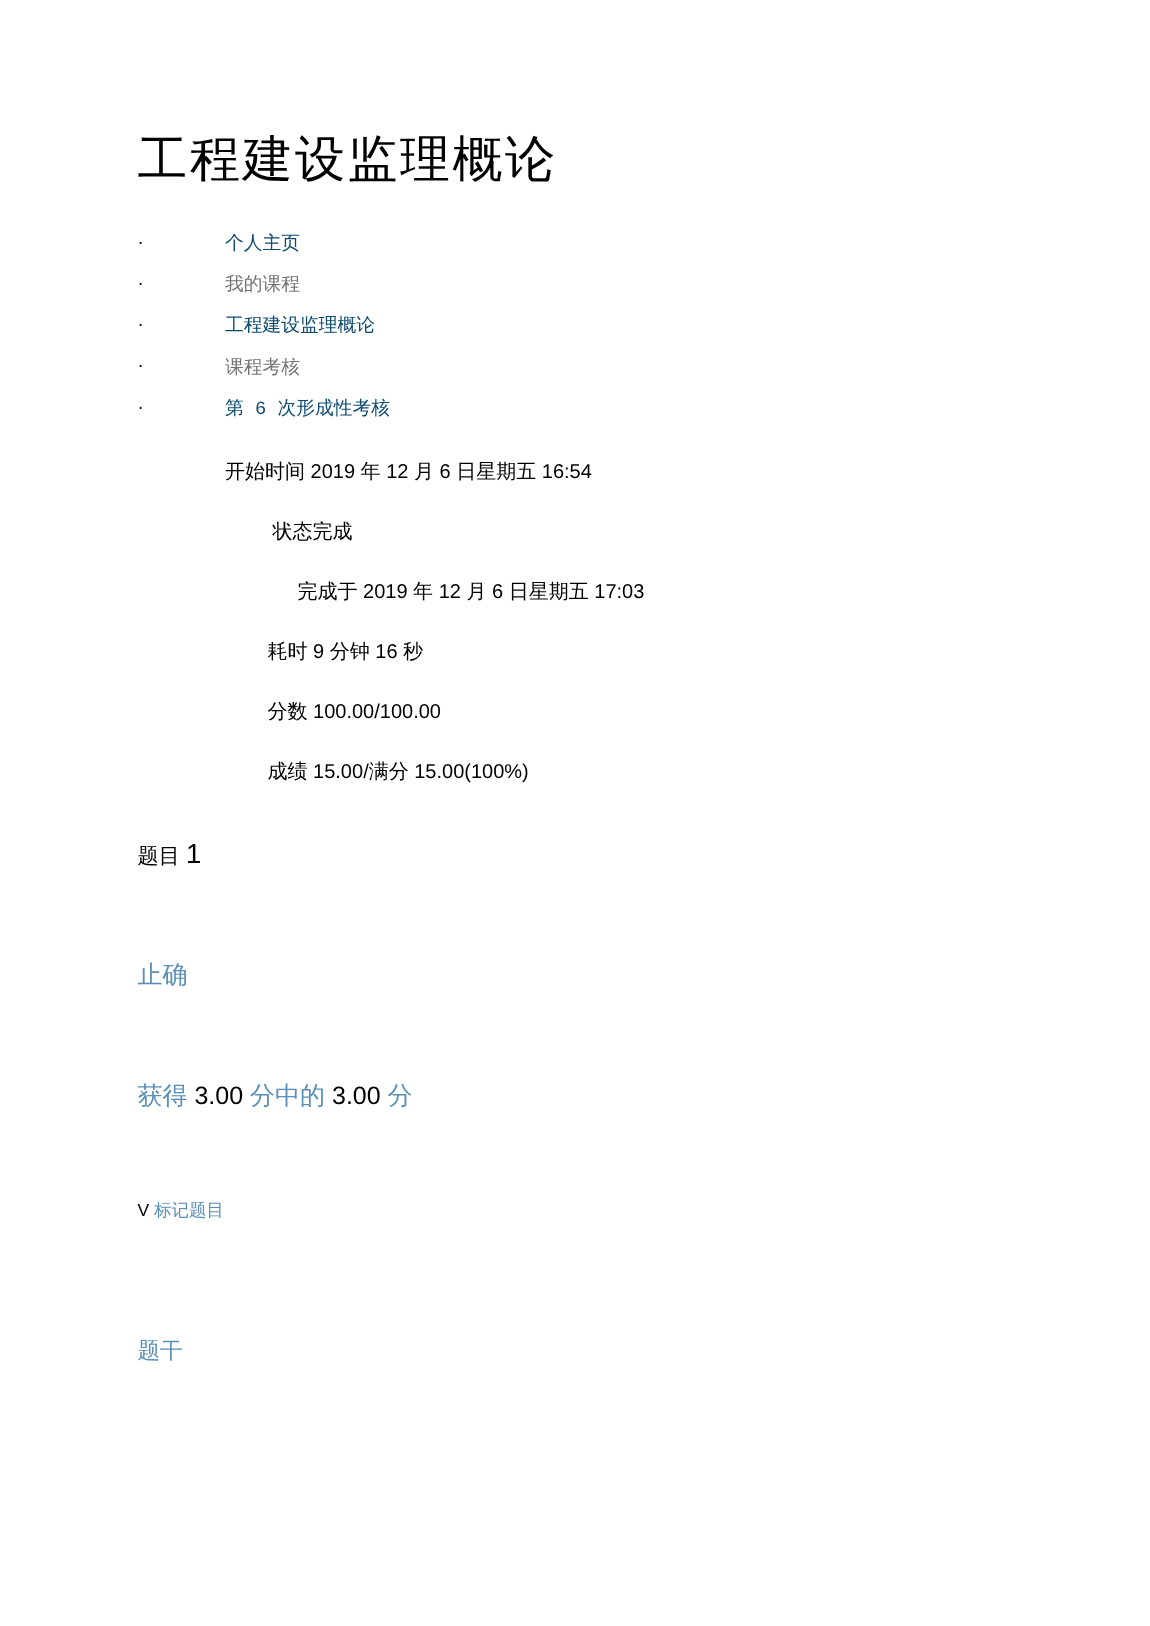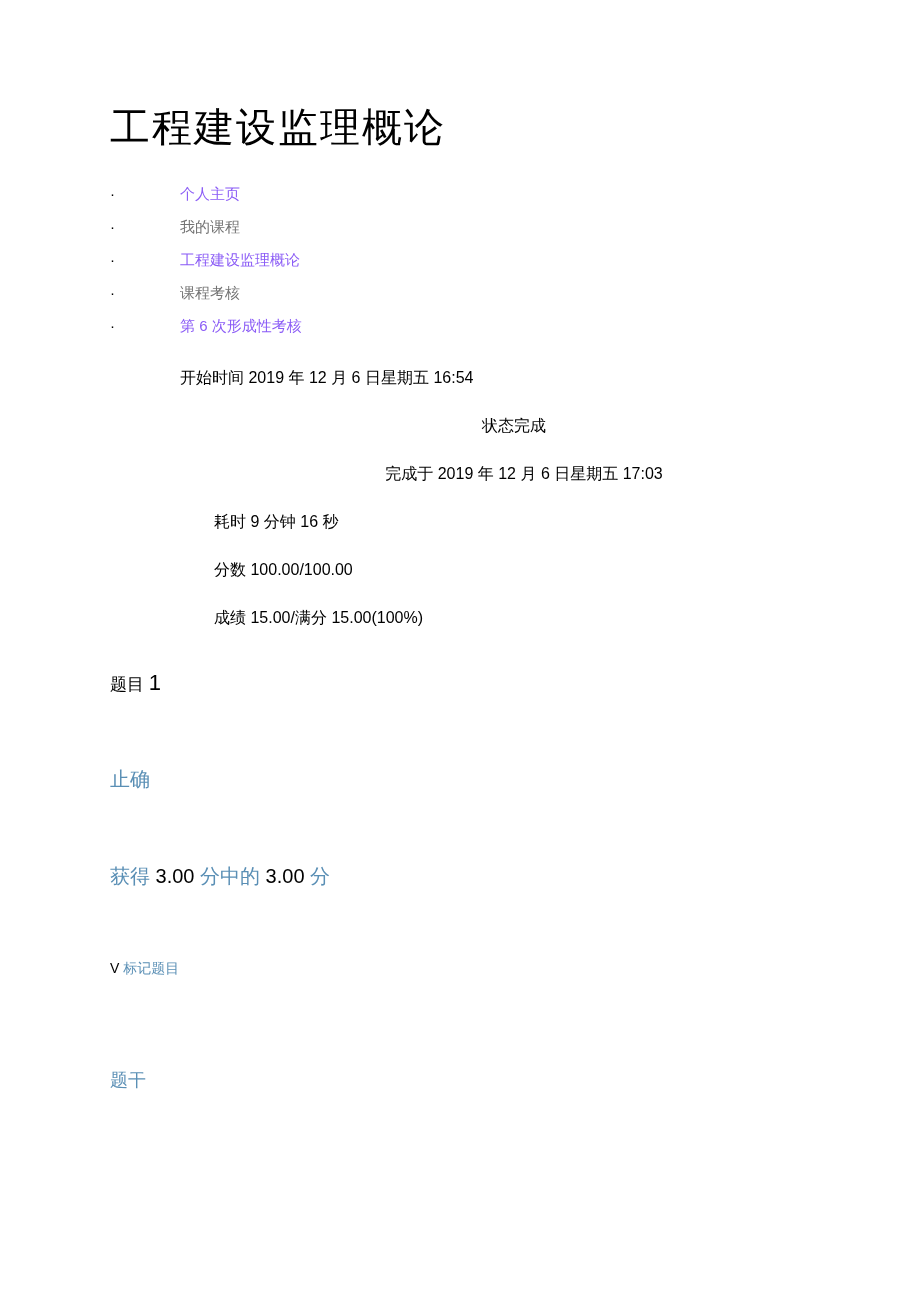--- a/index.html
+++ b/index.html
@@ -31,36 +31,37 @@
     padding-left: 70px;
     position: relative;
   }
   .breadcrumb li::before {
     content: "·";
     position: absolute;
     left: 0;
     color: #000;
   }
   .link-text {
-    color: #8b5cf6;
+    color: #0c4a6e;
+    font-family: Liberation Mono, monospace;
   }
   .plain-text {
     color: #737373;
   }
   .info-block {
     margin-left: 70px;
     font-size: 16px;
     line-height: 1.5;
   }
   .info-row {
     margin-bottom: 24px;
   }
   .info-row.indent1 { margin-left: 0px; }
-  .info-row.indent2 { margin-left: 38px; text-align: center; }
-  .info-row.indent3 { margin-left: 58px; text-align: center; }
+  .info-row.indent2 { margin-left: 38px; }
+  .info-row.indent3 { margin-left: 58px; }
   .info-row.indent4 { margin-left: 34px; }
   .info-row.indent5 { margin-left: 34px; }
   .info-row.indent6 { margin-left: 34px; }
   .grade-line .big {
     font-size: 16px;
   }
   .question-label {
     margin-top: 40px;
     font-size: 17px;
   }

